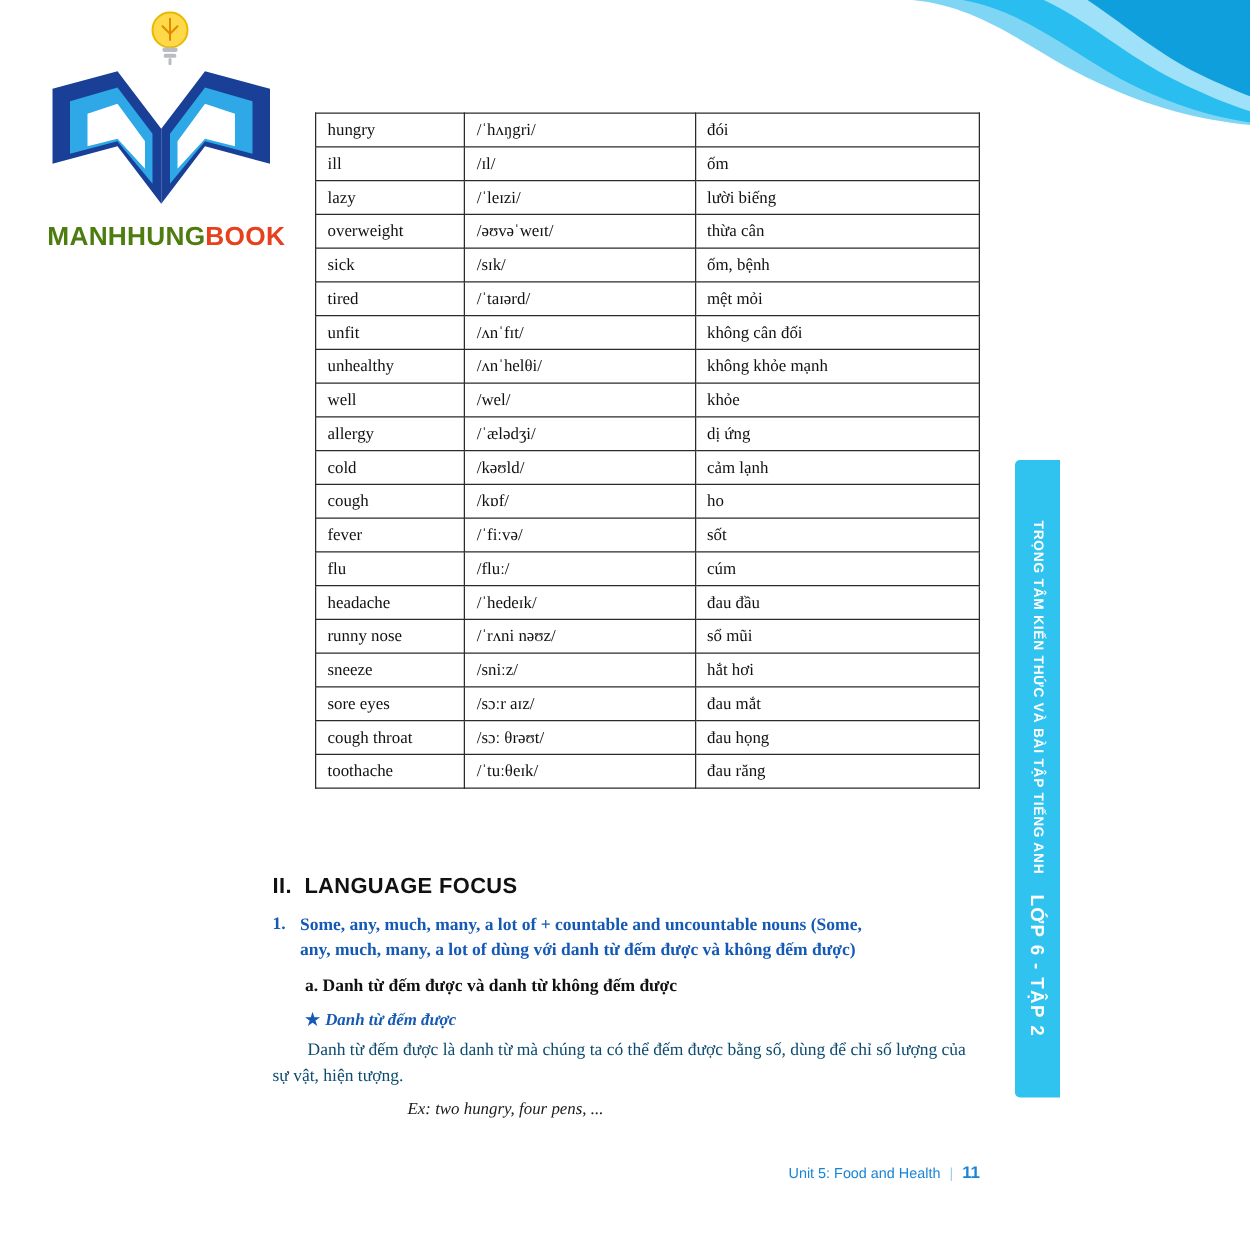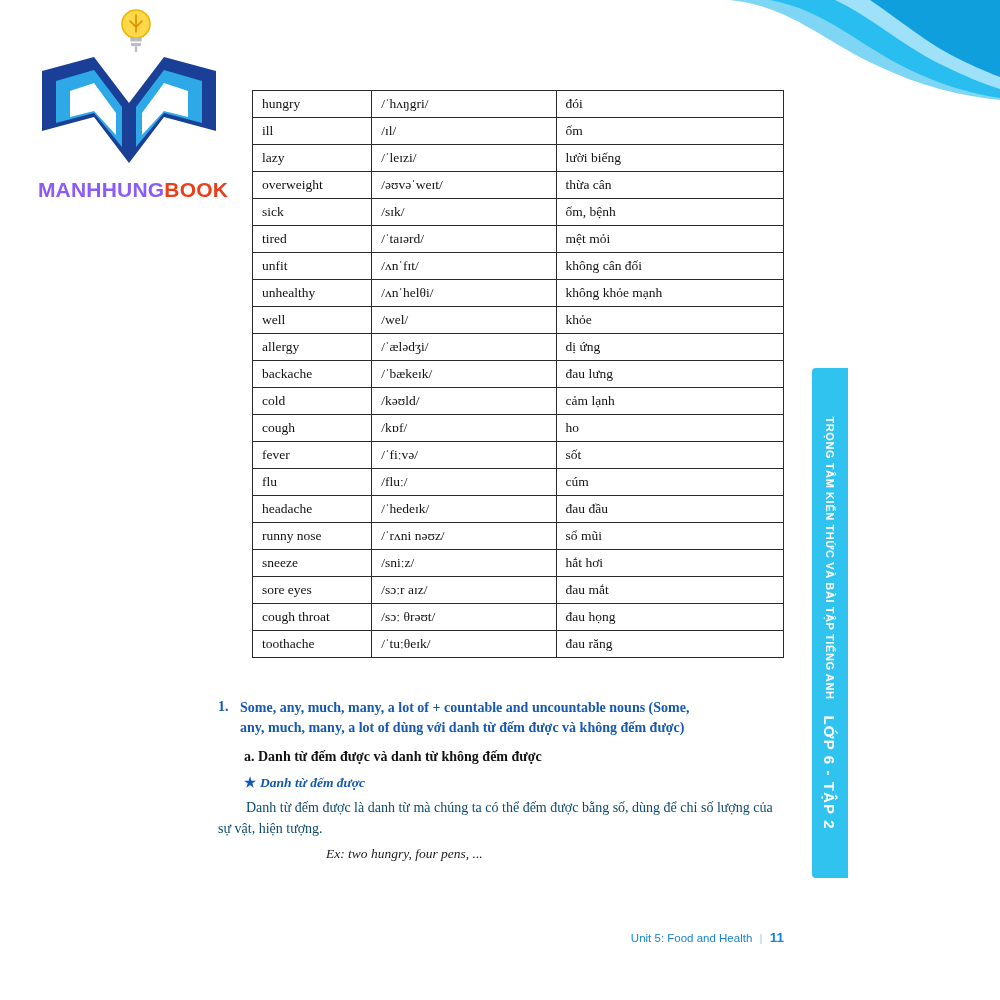--- a/index.html
+++ b/index.html
@@ -59,21 +59,21 @@
     left: 8px;
     top: 178px;
     width: 230px;
     text-align: center;
     font-family: "Liberation Sans", sans-serif;
     font-weight: bold;
     font-size: 21px;
     letter-spacing: 0.2px;
     white-space: nowrap;
   }
-  .brand .b1 { color: #8b5cf6; }
+  .brand .b1 { color: #4d7c0f; }
   .brand .b2 { color: #e8401c; }
 
   
   .vocab-table {
     position: absolute;
     left: 252px;
     top: 90px;
     width: 532px;
     border-collapse: collapse;
     font-family: "Liberation Serif", serif;
@@ -297,25 +297,20 @@
           <td class="c-word">well</td>
           <td class="c-ipa">/wel/</td>
           <td class="c-mean">khỏe</td>
         </tr>
         <tr>
           <td class="c-word">allergy</td>
           <td class="c-ipa">/ˈælədʒi/</td>
           <td class="c-mean">dị ứng</td>
         </tr>
         <tr>
-          <td class="c-word">backache</td>
-          <td class="c-ipa">/ˈbækeɪk/</td>
-          <td class="c-mean">đau lưng</td>
-        </tr>
-        <tr>
           <td class="c-word">cold</td>
           <td class="c-ipa">/kəʊld/</td>
           <td class="c-mean">cảm lạnh</td>
         </tr>
         <tr>
           <td class="c-word">cough</td>
           <td class="c-ipa">/kɒf/</td>
           <td class="c-mean">ho</td>
         </tr>
         <tr>
@@ -362,20 +357,23 @@
   </table>
 
   <div class="side-tab">
     <div class="tab-text">
       <span class="tab-small">TRỌNG TÂM KIẾN THỨC VÀ BÀI TẬP TIẾNG ANH</span>
       <span class="tab-big" style="margin-left:16px;">LỚP 6 - TẬP 2</span>
     </div>
   </div>
 
   <div class="content">
+    <div class="sec-head">
+      <span class="numeral">II.</span><span>LANGUAGE FOCUS</span>
+    </div>
 
     <div class="item-1">
       <div class="num">1.</div>
       <div class="txt">
         <span>Some, any, much, many, a lot of + countable and uncountable nouns (Some,</span><br>
         <span>any, much, many, a lot of dùng với danh từ đếm được và không đếm được)</span>
       </div>
     </div>
 
     <div class="sub-a">a. Danh từ đếm được và danh từ không đếm được</div>

